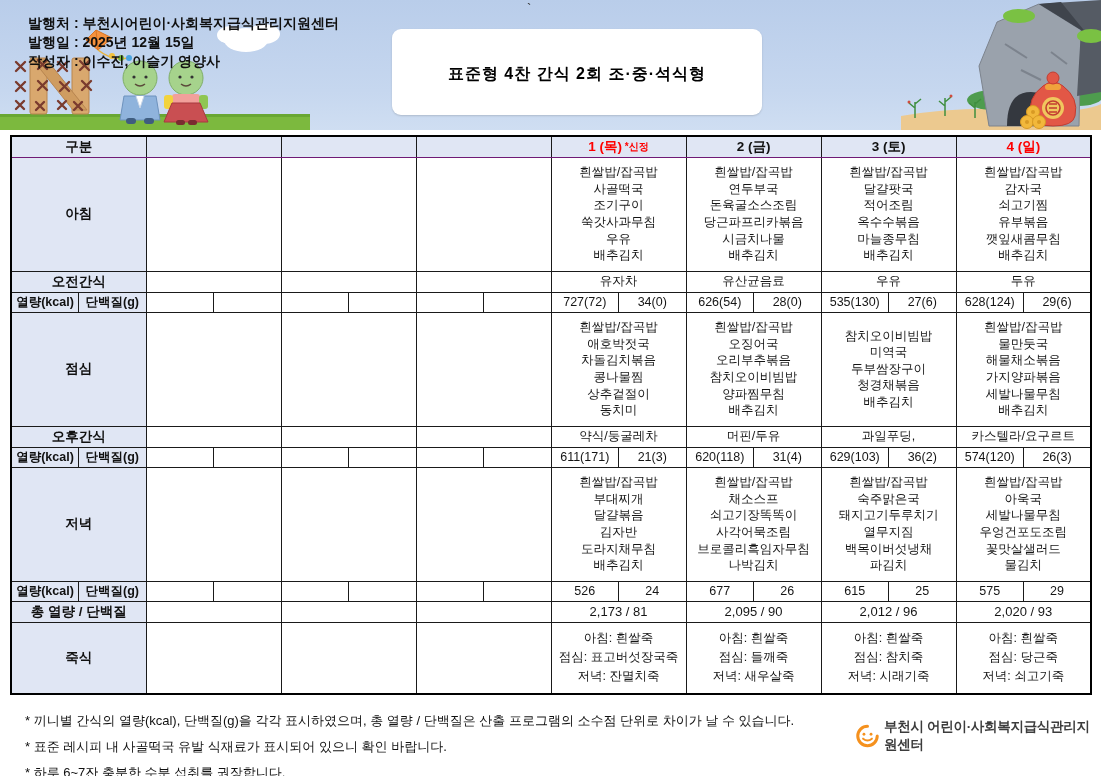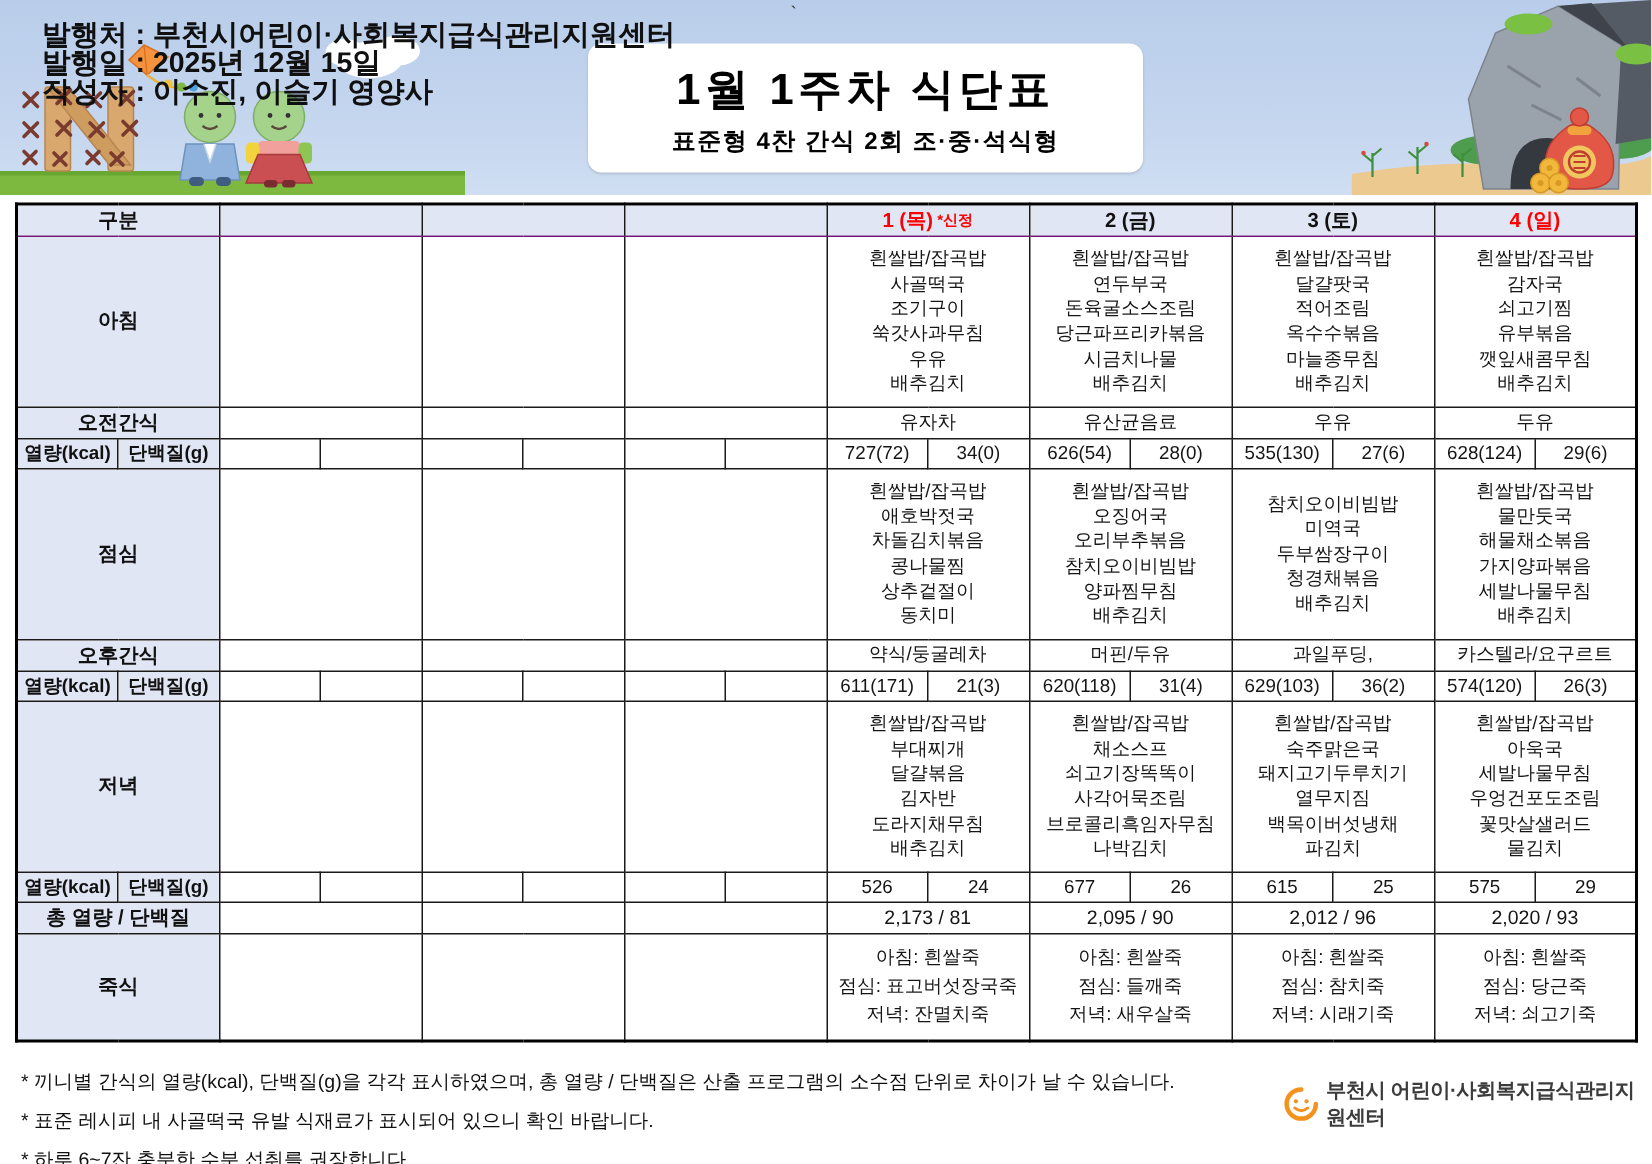--- a/index.html
+++ b/index.html
@@ -4,21 +4,21 @@
 <style>
   html,body{margin:0;padding:0;}
   body{
     width:1101px;height:776px;position:relative;overflow:hidden;
     background:#ffffff;font-family:"Liberation Sans",sans-serif;color:#111;
   }
   
   .banner{position:absolute;left:0;top:0;width:1101px;height:130px;
     background:linear-gradient(#b9cdea 0%,#c6d7ef 70%,#cfdef2 100%);}
   .pub-info{position:absolute;left:28px;top:14px;z-index:4;
-    font-size:19px;font-weight:bold;line-height:19px;color:#101010;white-space:pre;}
+    font-size:14px;font-weight:bold;line-height:19px;color:#101010;white-space:pre;}
   .title-box{position:absolute;left:392px;top:29px;width:370px;height:86px;z-index:3;
     background:#ffffff;border-radius:9px;box-shadow:0 1px 2px rgba(0,0,0,.15);
     display:flex;flex-direction:column;align-items:center;justify-content:center;}
   .title-main{font-size:29px;font-weight:bold;letter-spacing:3px;color:#000;}
   .title-sub{font-size:16px;font-weight:bold;letter-spacing:1px;margin-top:4px;color:#000;}
   .stray-mark{position:absolute;left:527px;top:1px;font-size:13px;color:#333;z-index:5;}
   .illu{position:absolute;top:0;height:130px;z-index:1;}
   .illu-left{left:0;width:310px;}
   .illu-right{right:0;width:200px;}
   
@@ -37,21 +37,21 @@
   tr.r-energy{height:20px;}
   tr.r-energy th{font-size:12.5px;}
   tr.r-energy td{font-size:12.5px;}
   tr.r-total{height:21px;}
   tr.r-total td{font-size:13px;}
   tr.r-porridge{height:72px;}
   td.porridge{text-align:left;padding-left:8px;}
   .pl{line-height:19px;}
   
   .footnotes{position:absolute;left:14px;top:712px;font-size:13px;color:#101010;}
-  .footnotes div{margin-bottom:8px;}
+  .footnotes div{margin-bottom:8px;margin-left:11px;}
   .footer-logo{position:absolute;left:856px;top:718px;display:flex;align-items:center;gap:5px;}
   .footer-logo .lg-text{font-size:13.5px;font-weight:bold;color:#3c3c3c;letter-spacing:-0.3px;}
 </style>
 </head>
 <body>
 
 <div class="banner">
 
   <svg class="illu illu-left" viewBox="0 0 310 130">
 
@@ -156,21 +156,20 @@
         <circle cx="50" cy="96" r="1.5" fill="#d04c3e" stroke="none"></circle>
       <path d="M74 118 v-16 M74 108 l-6 -5 M74 104 l6 -5"></path>
     </g>
   </svg>
 
   <div class="pub-info"><span>발행처 : 부천시어린이·사회복지급식관리지원센터</span>
 <span>발행일 : 2025년 12월 15일</span>
 <span>작성자 : 이수진, 이슬기 영양사</span></div>
 
   <div class="title-box">
-    <div class="title-main">1월 1주차 식단표</div>
     <div class="title-sub">표준형 4찬 간식 2회 조·중·석식형</div>
   </div>
 </div>
 
 <div class="stray-mark">`</div>
 
 <table class="menu">
   <colgroup>
     <col span="16" style="width:6.25%">
   </colgroup>

